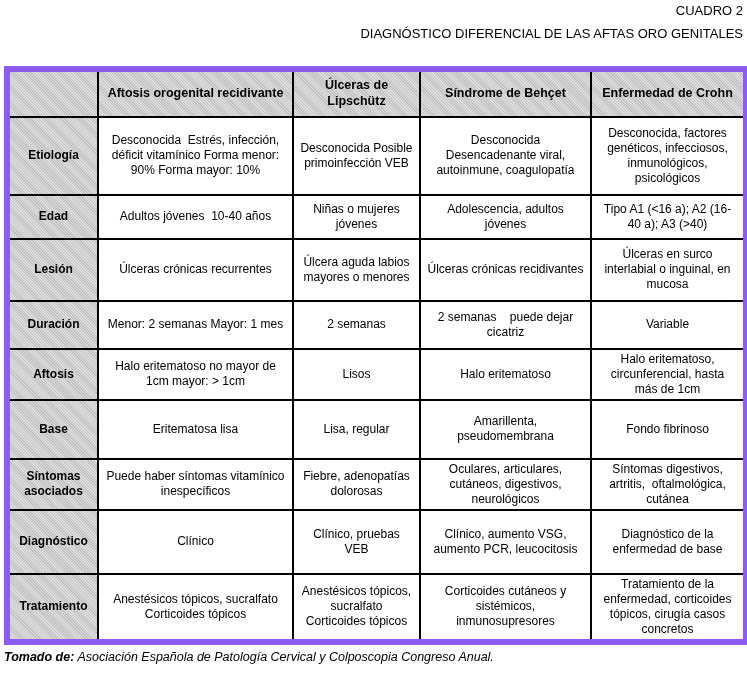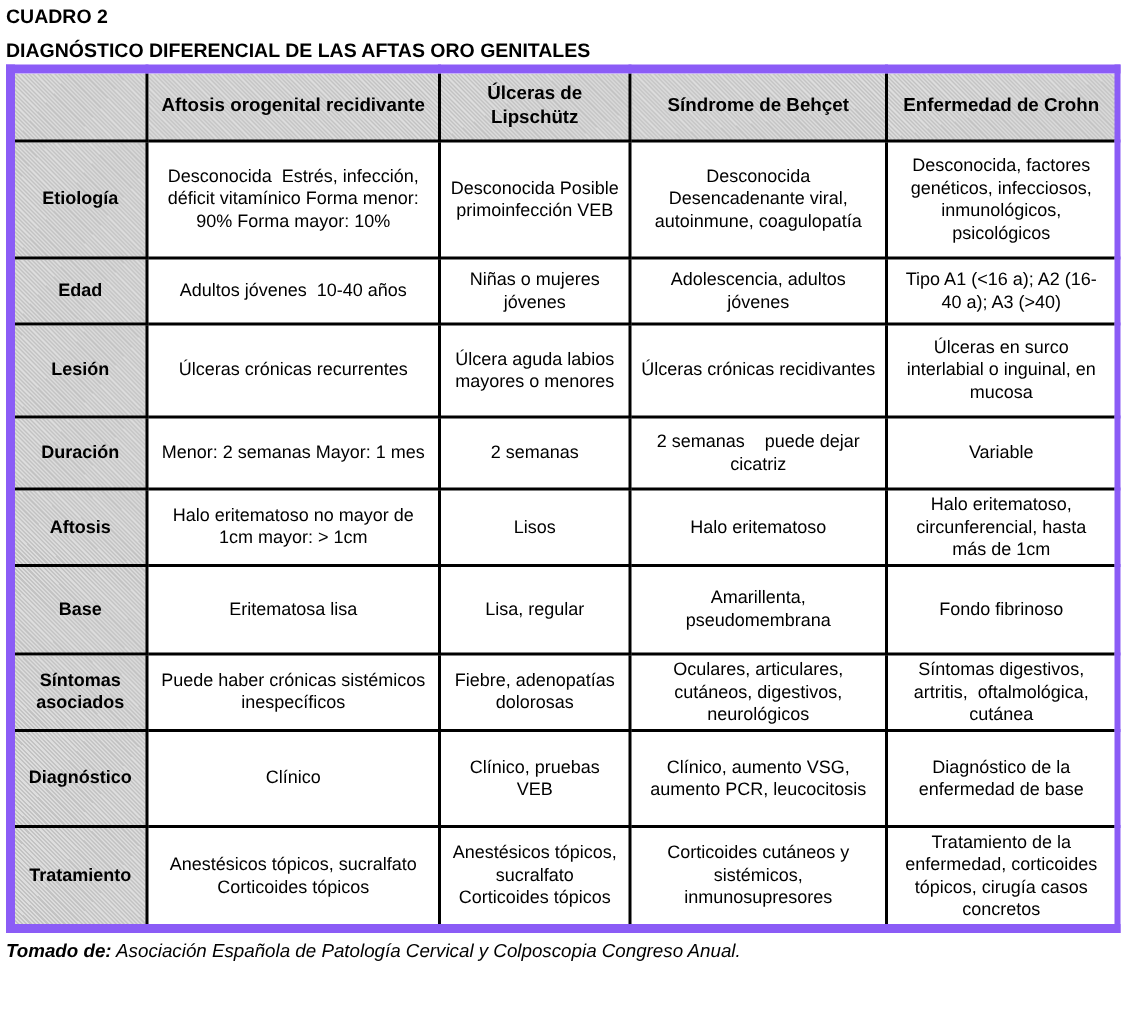--- a/index.html
+++ b/index.html
@@ -11,27 +11,27 @@
     width: 747px;
   }
   .page {
     width: 747px;
     height: 679px;
     box-sizing: border-box;
     padding: 3px 4px 0 4px;
     overflow: hidden;
   }
   .title, .subtitle {
-    text-align: left;
-    font-weight: bold;
+    text-align: right;
+    font-weight: normal;
     font-size: 13px;
     line-height: 1.15;
   }
   .title { margin-top: 1px; }
-  .subtitle { margin-top: 8px; margin-bottom: 1px; }
+  .subtitle { margin-top: 8px; margin-bottom: 24px; }
 
   table.cuadro {
     border-collapse: collapse;
     table-layout: fixed;
     width: 739px;
     border: 6px solid #8b5cf6;
   }
   table.cuadro th, table.cuadro td {
     border: 2px solid #000000;
     text-align: center;
@@ -152,21 +152,21 @@
         </tr>
         <tr>
           <th class="rowlabel gray">Base</th>
           <td>Eritematosa lisa</td>
           <td>Lisa, regular</td>
           <td>Amarillenta, pseudomembrana</td>
           <td>Fondo fibrinoso</td>
         </tr>
         <tr>
           <th class="rowlabel gray">Síntomas asociados</th>
-          <td>Puede haber crónicas sistémicos inespecíficos</td>
+          <td>Puede haber síntomas vitamínico inespecíficos</td>
           <td>Fiebre, adenopatías dolorosas</td>
           <td>Oculares, articulares, cutáneos, digestivos, neurológicos</td>
           <td>Síntomas digestivos, artritis,  oftalmológica, cutánea</td>
         </tr>
         <tr>
           <th class="rowlabel gray">Diagnóstico</th>
           <td>Clínico</td>
           <td>Clínico, pruebas VEB</td>
           <td>Clínico, aumento VSG, aumento PCR, leucocitosis</td>
           <td>Diagnóstico de la enfermedad de base</td>

